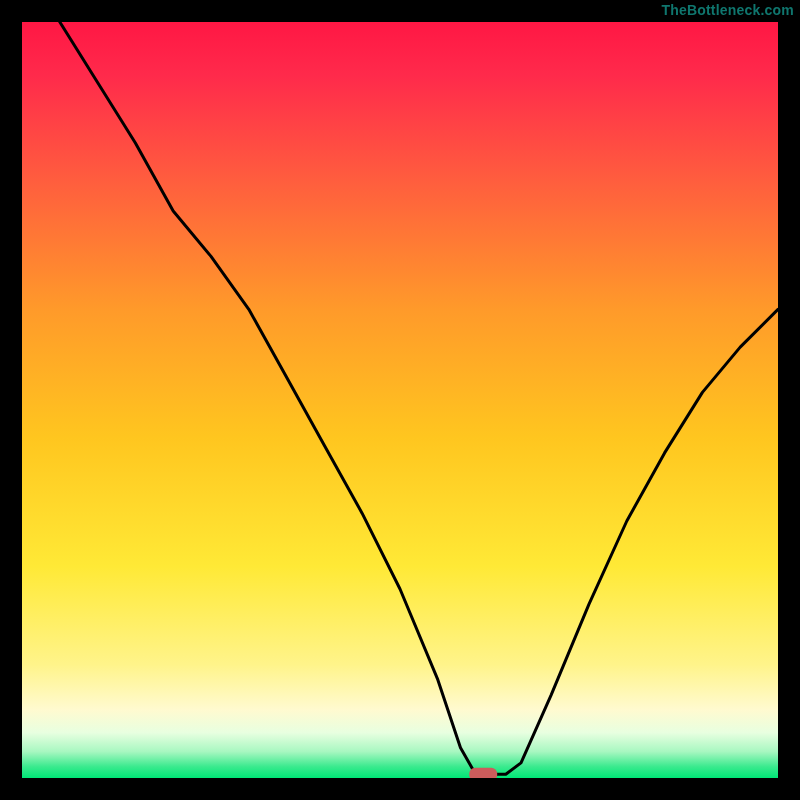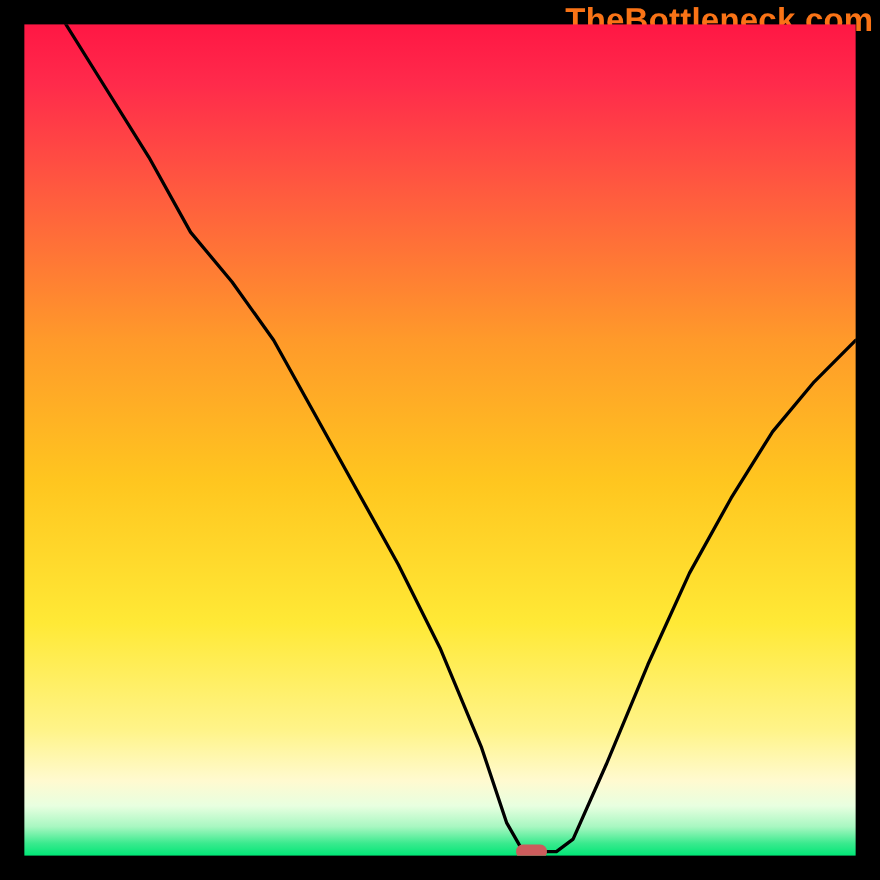--- a/index.html
+++ b/index.html
@@ -21,23 +21,23 @@
     position: absolute;
     left: 22px;
     top: 22px;
     width: 756px;
     height: 756px;
   }
   .watermark {
     position: absolute;
     top: 2px;
     right: 6px;
-    font-size: 30px;
+    font-size: 14px;
     font-weight: 600;
-    color: #f97316;
+    color: #0f766e;
     letter-spacing: 0.2px;
   }
 </style>
 </head>
 <body>
 
 <div class="outer">
   <div class="watermark">TheBottleneck.com</div>
   <svg class="plot" viewBox="0 0 756 756">
     <defs>

